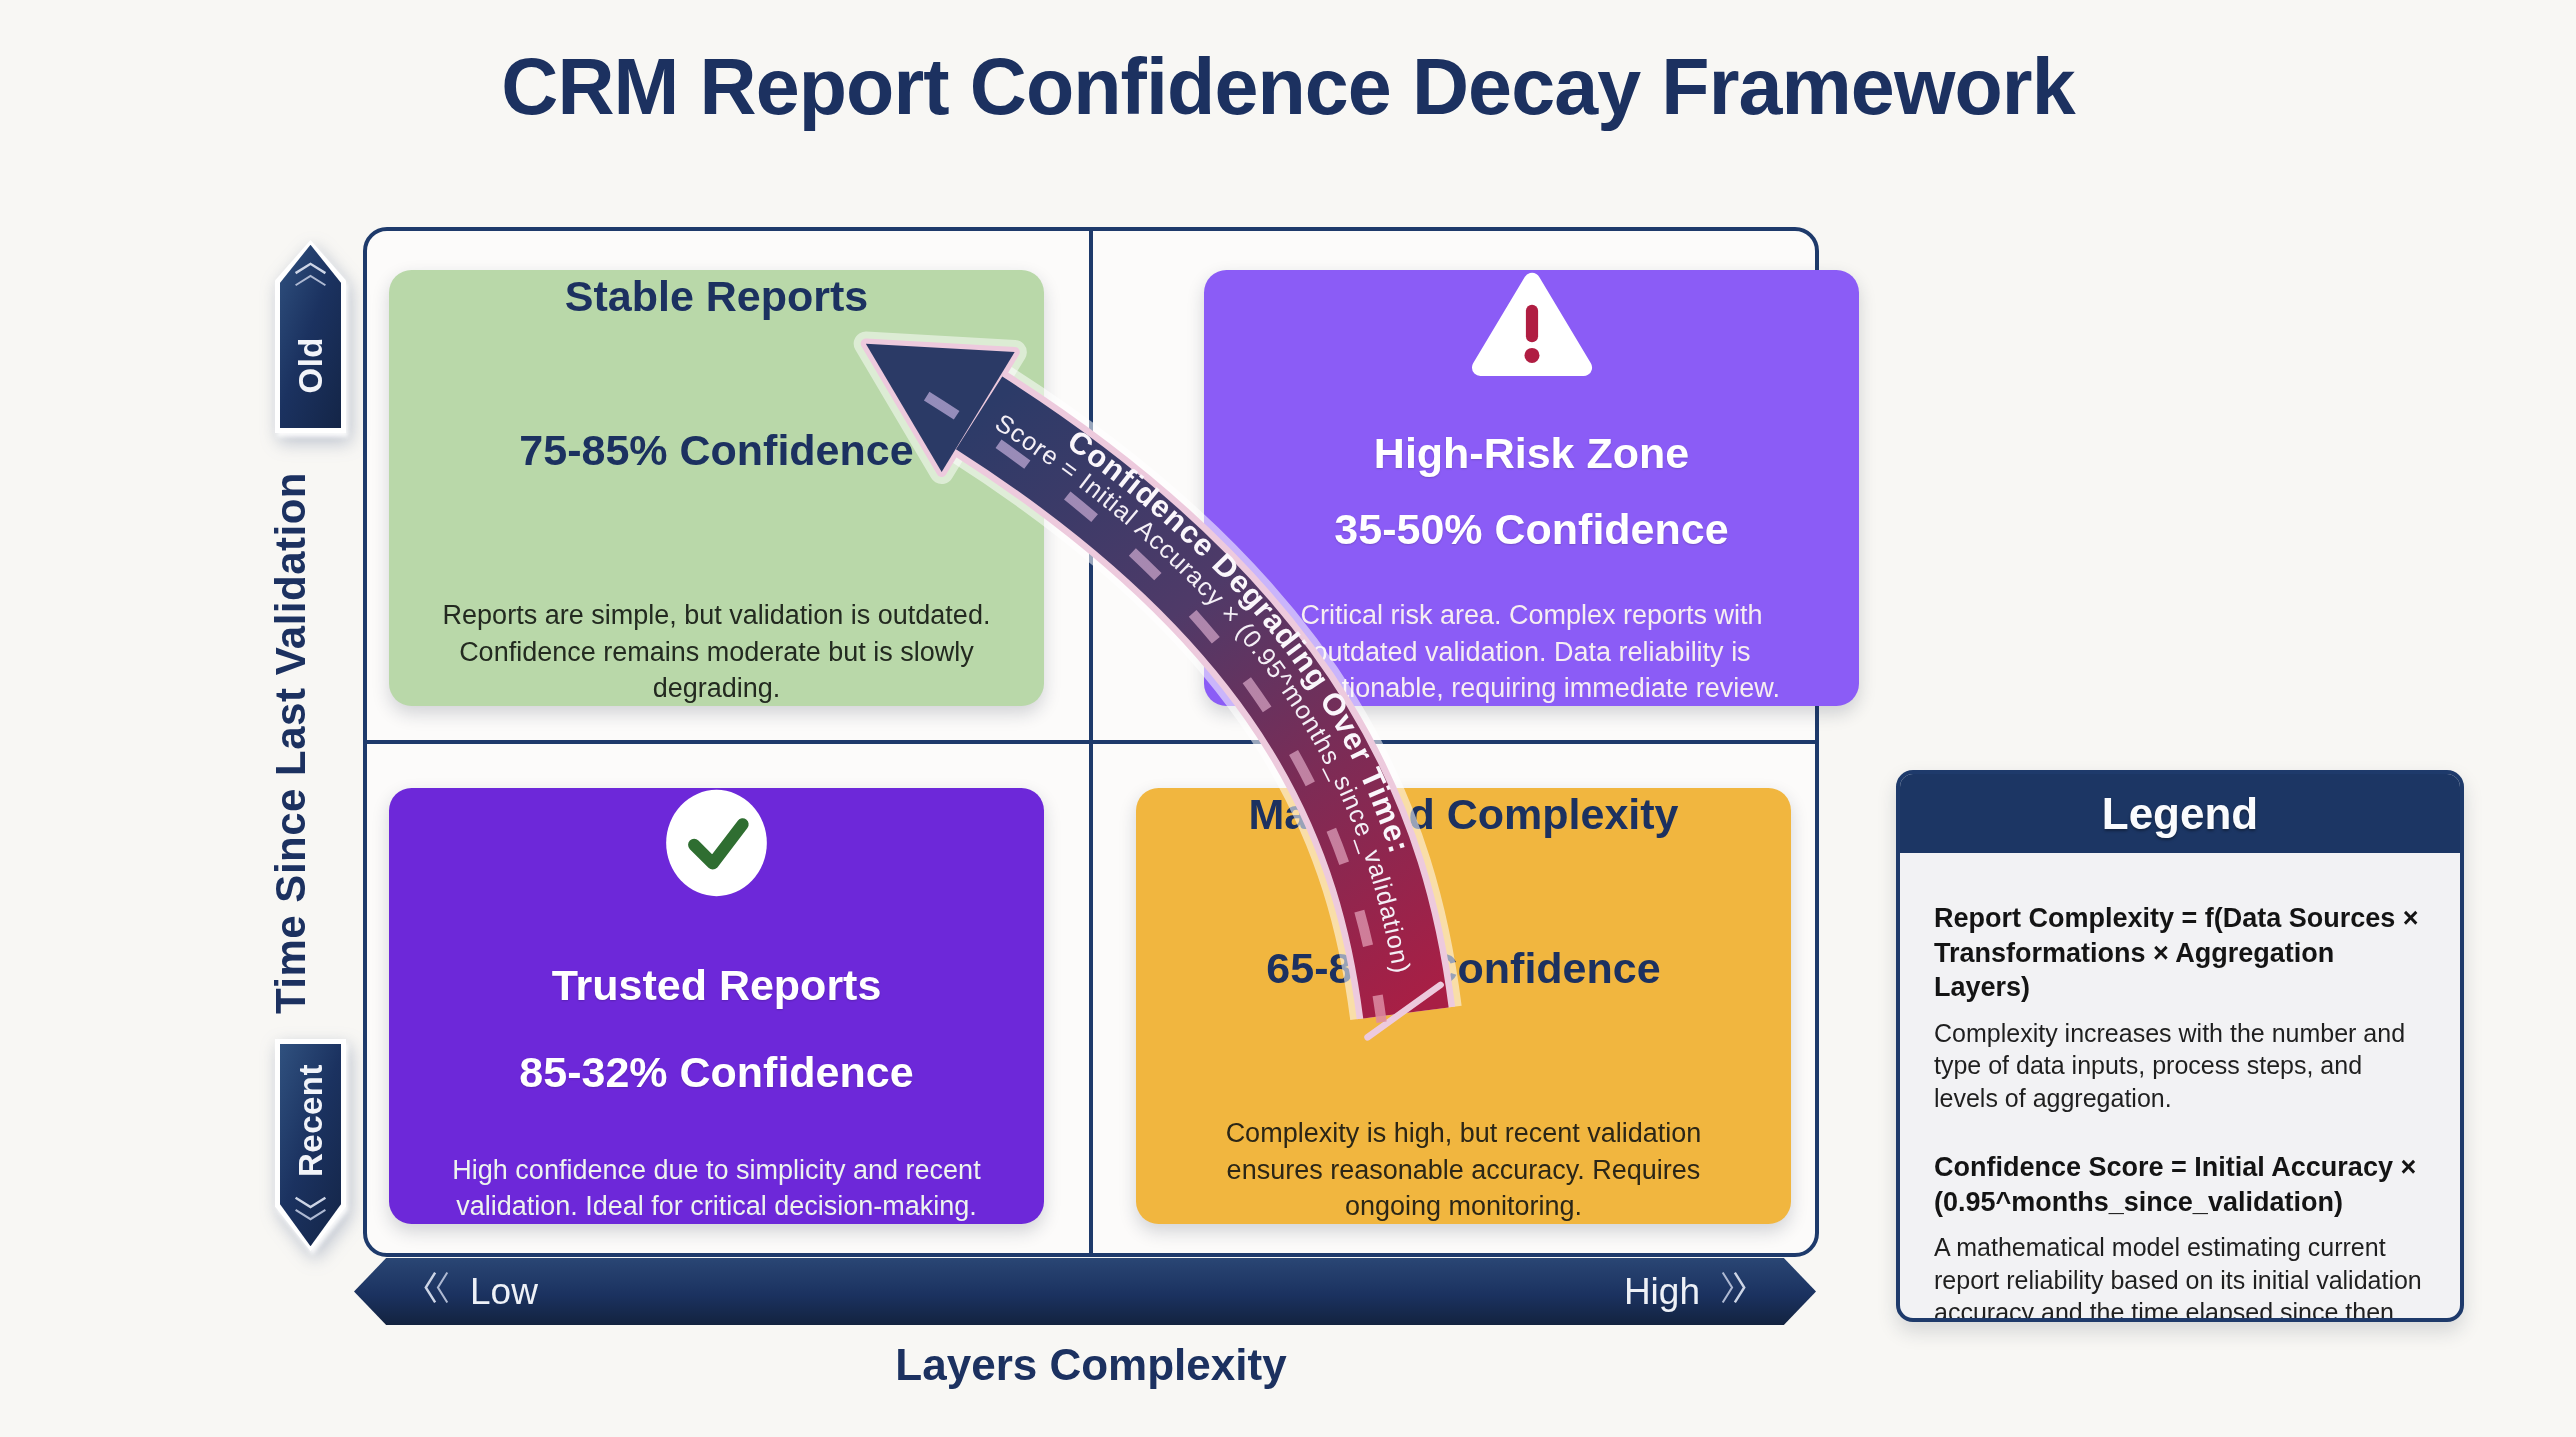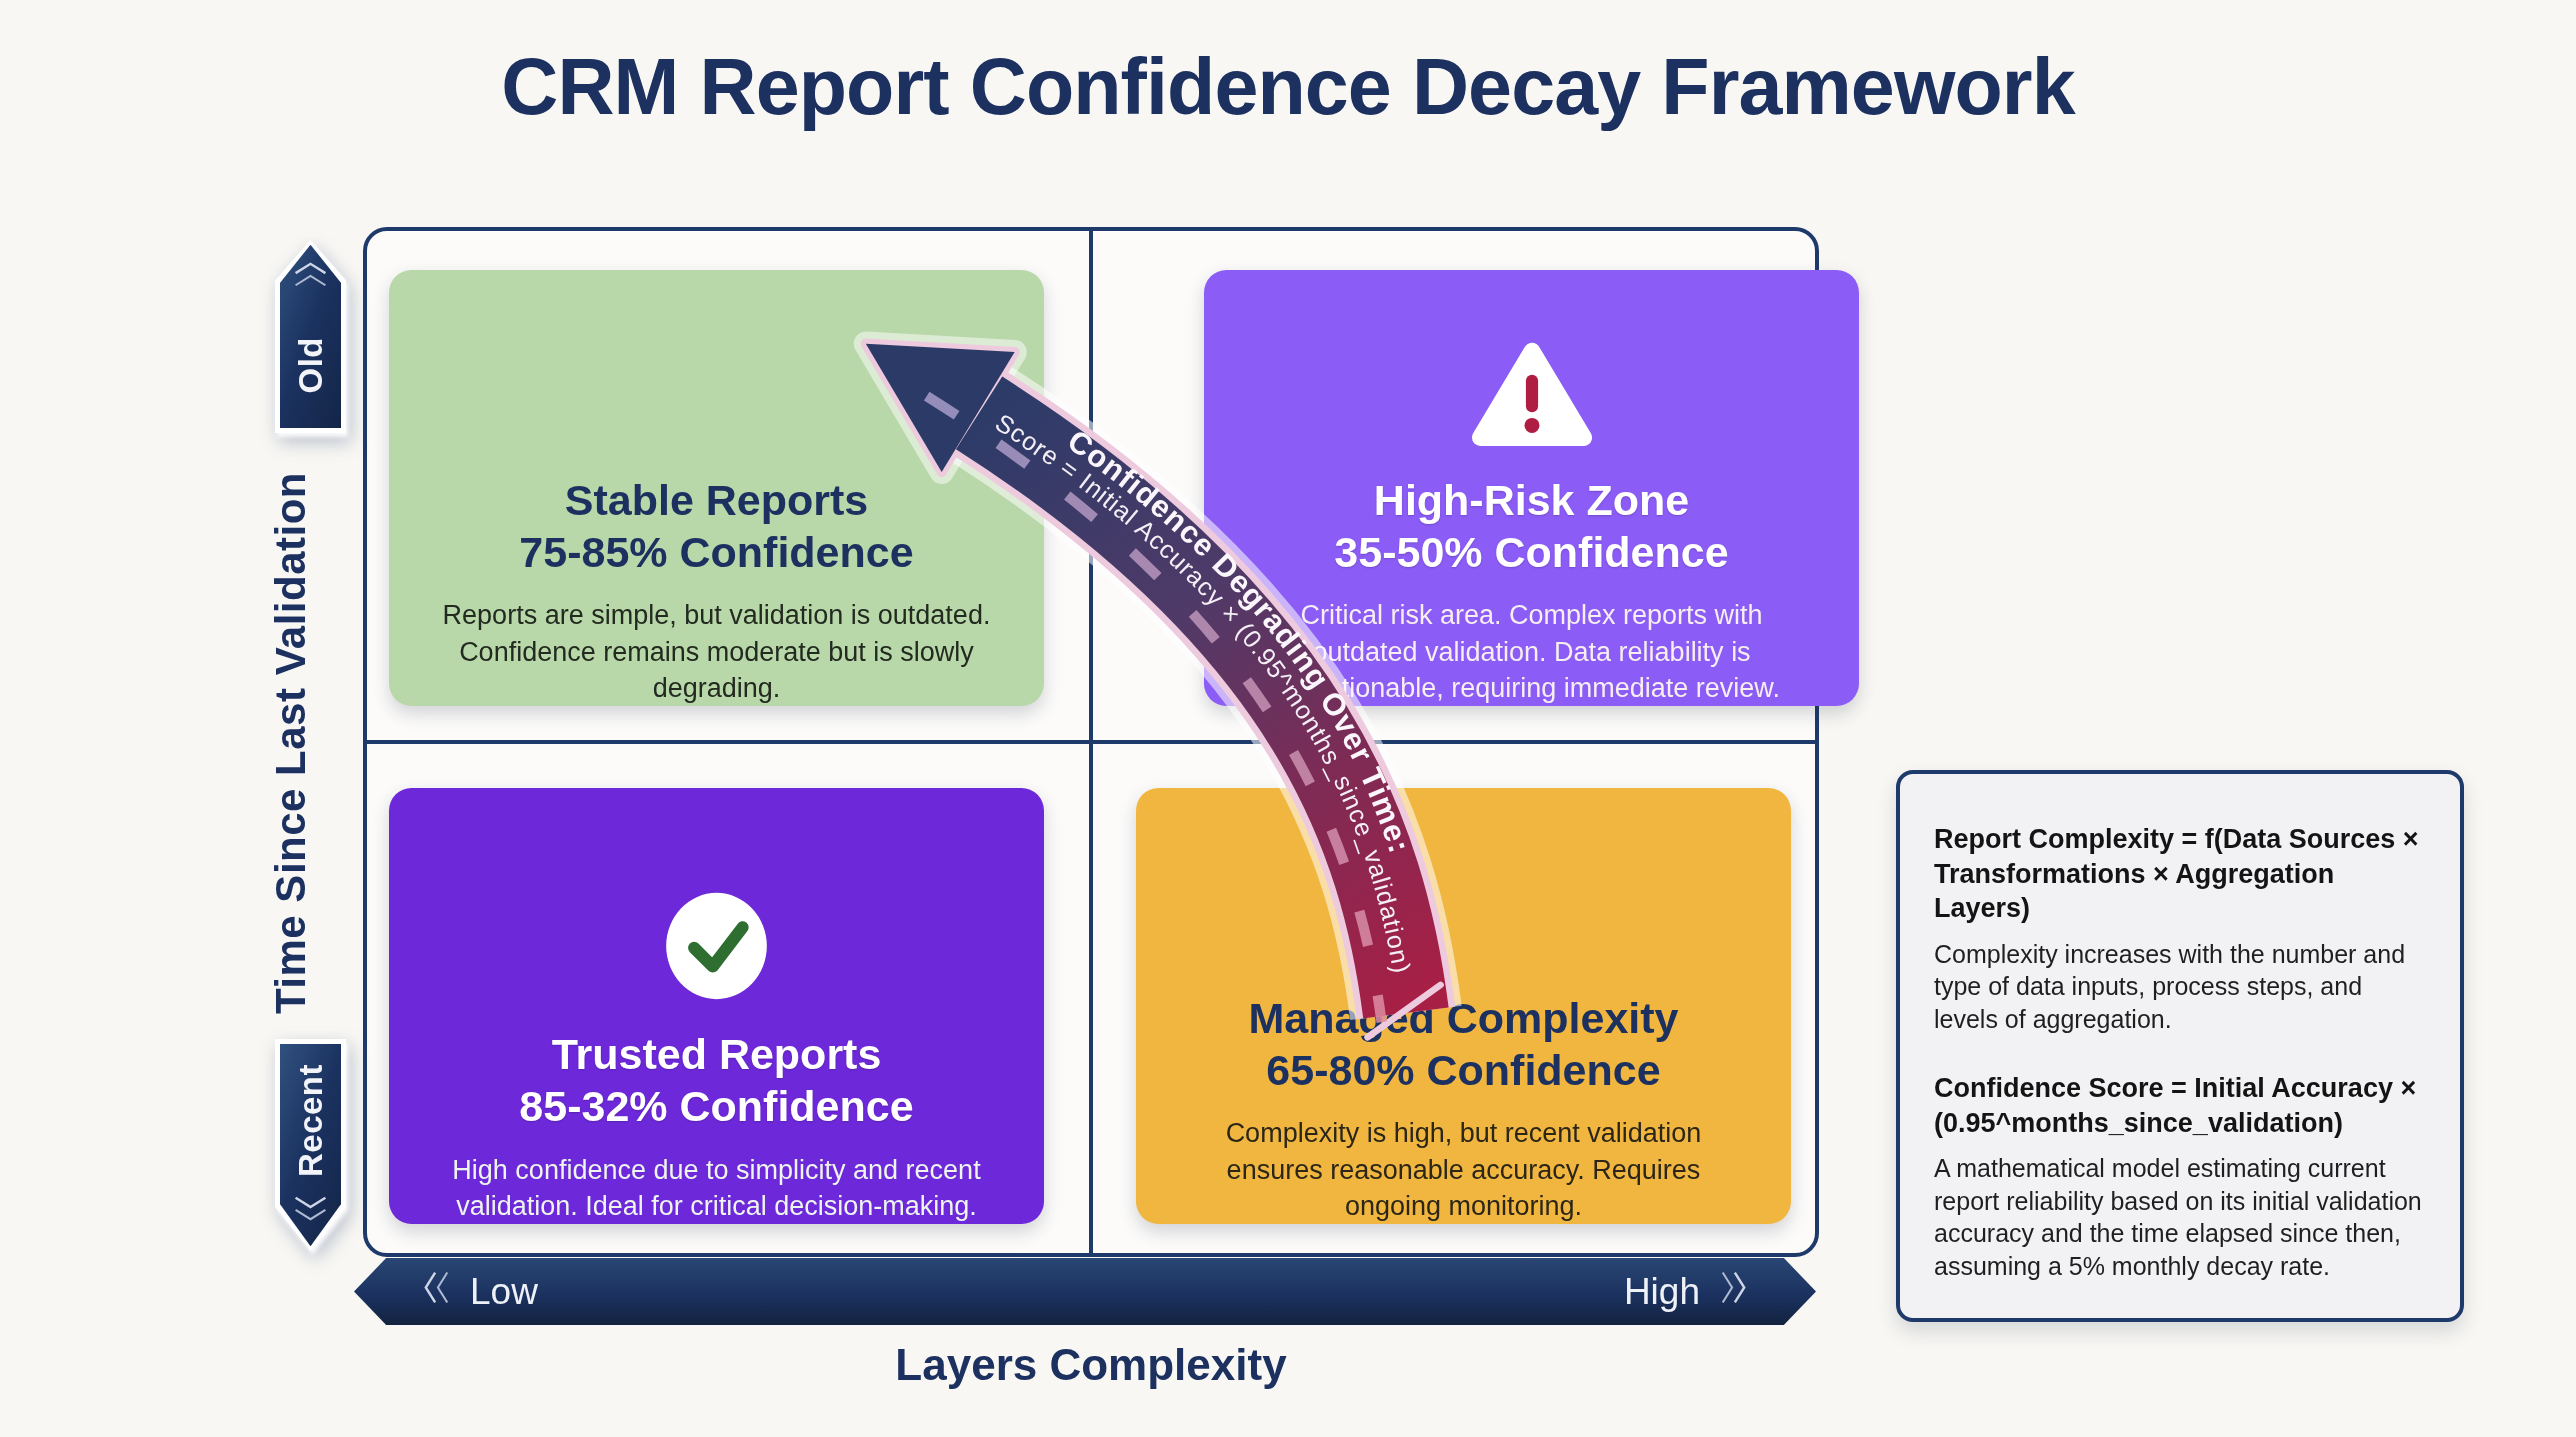--- a/index.html
+++ b/index.html
@@ -19,21 +19,21 @@
   .matrix{
     position:absolute;left:363px;top:227px;width:1456px;height:1030px;
     border:4.7px solid #1e3a6b;border-radius:24px;background:#fcfbfa;
   }
   .divider-v{position:absolute;top:0;bottom:0;left:calc(50% - 2.3px);width:4.7px;background:#1e3a6b;}
   .divider-h{position:absolute;left:0;right:0;top:calc(50% - 2.3px);height:4.7px;background:#1e3a6b;}
   
   .card{
     position:absolute;width:655px;height:436px;border-radius:22.5px;
     box-shadow:0 7.5px 17px rgba(30,40,60,.18);
-    display:flex;flex-direction:column;align-items:center;justify-content:flex-end;
+    display:flex;flex-direction:column;align-items:center;justify-content:space-between;
     text-align:center;padding:0 39px;
   }
   .card.tl{left:389px;top:270px;background:#b9d8a9;}
   .card.tr{left:1204px;top:270px;background:#8b5cf6;}
   .card.bl{left:389px;top:788px;background:#6d28d9;}
   .card.br{left:1136px;top:788px;background:#f1b63f;}
   .card-name,.card-conf{font-size:43px;font-weight:800;line-height:1.22;}
   .card.tl .card-name,.card.tl .card-conf,
   .card.br .card-name,.card.br .card-conf{color:#1c3160;}
   .card.tr .card-name,.card.tr .card-conf,
@@ -211,20 +211,21 @@
           <path d="M19 7 L29 23 L19 39" fill="none" stroke="#cdd5e6" stroke-width="2.6"></path>
           <path d="M6 7 L16 23 L6 39" fill="none" stroke="#aeb9d2" stroke-width="2.2"></path>
         </svg>
       </span>
     </span>
   </div>
 
   <div class="x-axis-label">Layers Complexity</div>
 
   <div class="legend">
+    <div class="legend-header">Legend</div>
     <div class="legend-body">
       <div class="legend-formula">Report Complexity = f(Data Sources × Transformations × Aggregation Layers)</div>
       <div class="legend-desc">Complexity increases with the number and type of data inputs, process steps, and levels of aggregation.</div>
       <div class="legend-formula">Confidence Score = Initial Accuracy × (0.95^months_since_validation)</div>
       <div class="legend-desc">A mathematical model estimating current report reliability based on its initial validation accuracy and the time elapsed since then, assuming a 5% monthly decay rate.</div>
     </div>
   </div>
 
   <svg class="ribbon-svg" width="2576" height="1438" viewBox="0 0 2752 1536">
     <defs>

